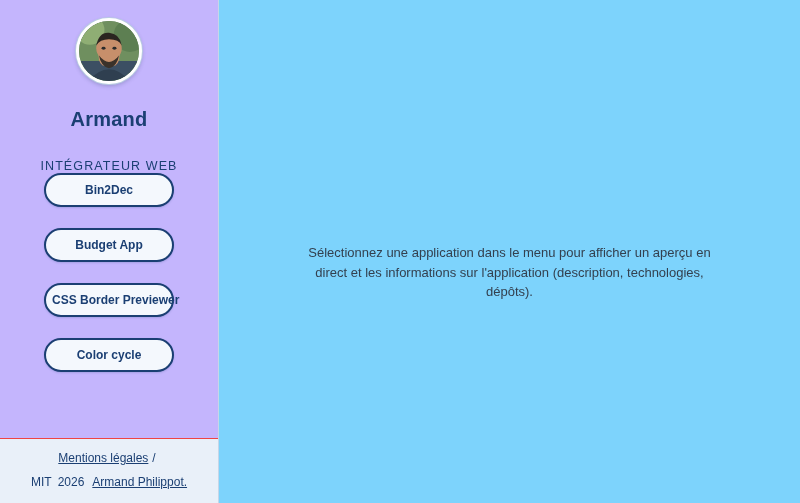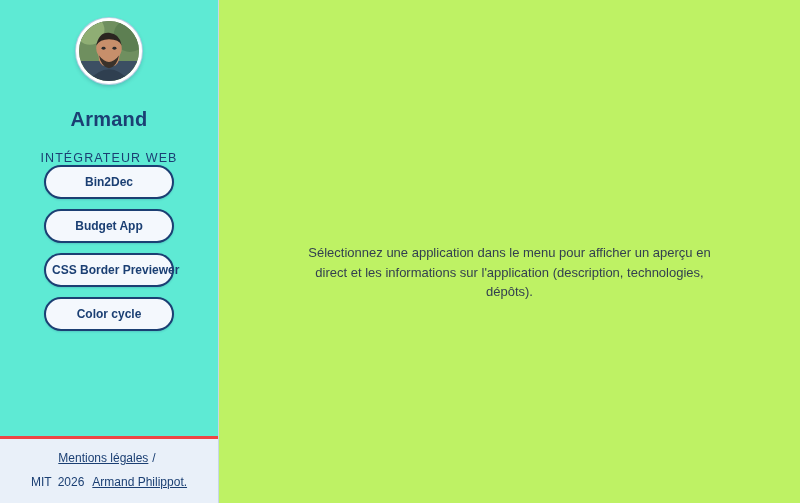--- a/index.html
+++ b/index.html
@@ -15,21 +15,21 @@
   #app {
     display: flex;
     width: 800px;
     height: 503px;
   }
 
   
   #sidebar {
     width: 219px;
     height: 503px;
-    background: #5eead4;
+    background: #c4b5fd;
     border-right: 1px solid #c6d6e8;
     position: relative;
     display: flex;
     flex-direction: column;
   }
   #sidebar-scroll {
     flex: 1 1 auto;
     overflow: hidden;
     padding: 14px 12px 0 12px;
     display: flex;
@@ -52,21 +52,21 @@
   .name {
     margin-top: 18px;
     font-size: 20px;
     line-height: 1.7;
     font-weight: bold;
     color: #1b3f73;
     text-align: center;
     letter-spacing: .2px;
   }
   .job-title {
-    margin-top: 2px;
+    margin-top: 10px;
     font-size: 12.5px;
     letter-spacing: 1.1px;
     color: #1b3f73;
     font-weight: 500;
   }
   .list-label {
     margin-top: 24px;
     margin-bottom: 8px;
     font-size: 12.5px;
     font-weight: bold;
@@ -75,62 +75,62 @@
     width: 100%;
   }
   .app-list {
     list-style: none;
     margin: 0;
     padding: 0;
     width: 100%;
     display: flex;
     flex-direction: column;
     align-items: center;
-    gap: 10px;
+    gap: 21px;
   }
   .app-btn {
     display: block;
     width: 130px;
     padding: 8px 6px;
     border: 2px solid #1b3f73;
     border-radius: 18px;
     background: #f4f8fd;
     color: #1b3f73;
     font-size: 12px;
     font-weight: bold;
     text-align: center;
     text-decoration: none;
     cursor: pointer;
     box-shadow: 0 1px 2px rgba(27,63,115,.18);
     white-space: nowrap;
   }
 
   #sidebar-footer {
     flex: 0 0 auto;
-    border-top: 3px solid #ef4444;
+    border-top: 1px solid #ef4444;
     background: #e9f0f9;
     padding: 12px 10px 14px 10px;
     text-align: center;
     font-size: 12px;
     color: #1b3f73;
   }
   #sidebar-footer a {
     color: #1b3f73;
     text-decoration: underline;
   }
   .footer-line1 { margin-bottom: 10px; }
   .footer-sep { padding: 0 4px; }
   .footer-line2 .lic { margin-right: 6px; }
   .footer-line2 .yr { margin-right: 8px; }
 
   
   #main {
     flex: 1 1 auto;
     height: 503px;
-    background: #bef264;
+    background: #7dd3fc;
     display: flex;
     align-items: flex-start;
     justify-content: center;
     padding-top: 230px;
   }
   #main-message {
     max-width: 420px;
     text-align: center;
     font-size: 13px;
     line-height: 1.5;

